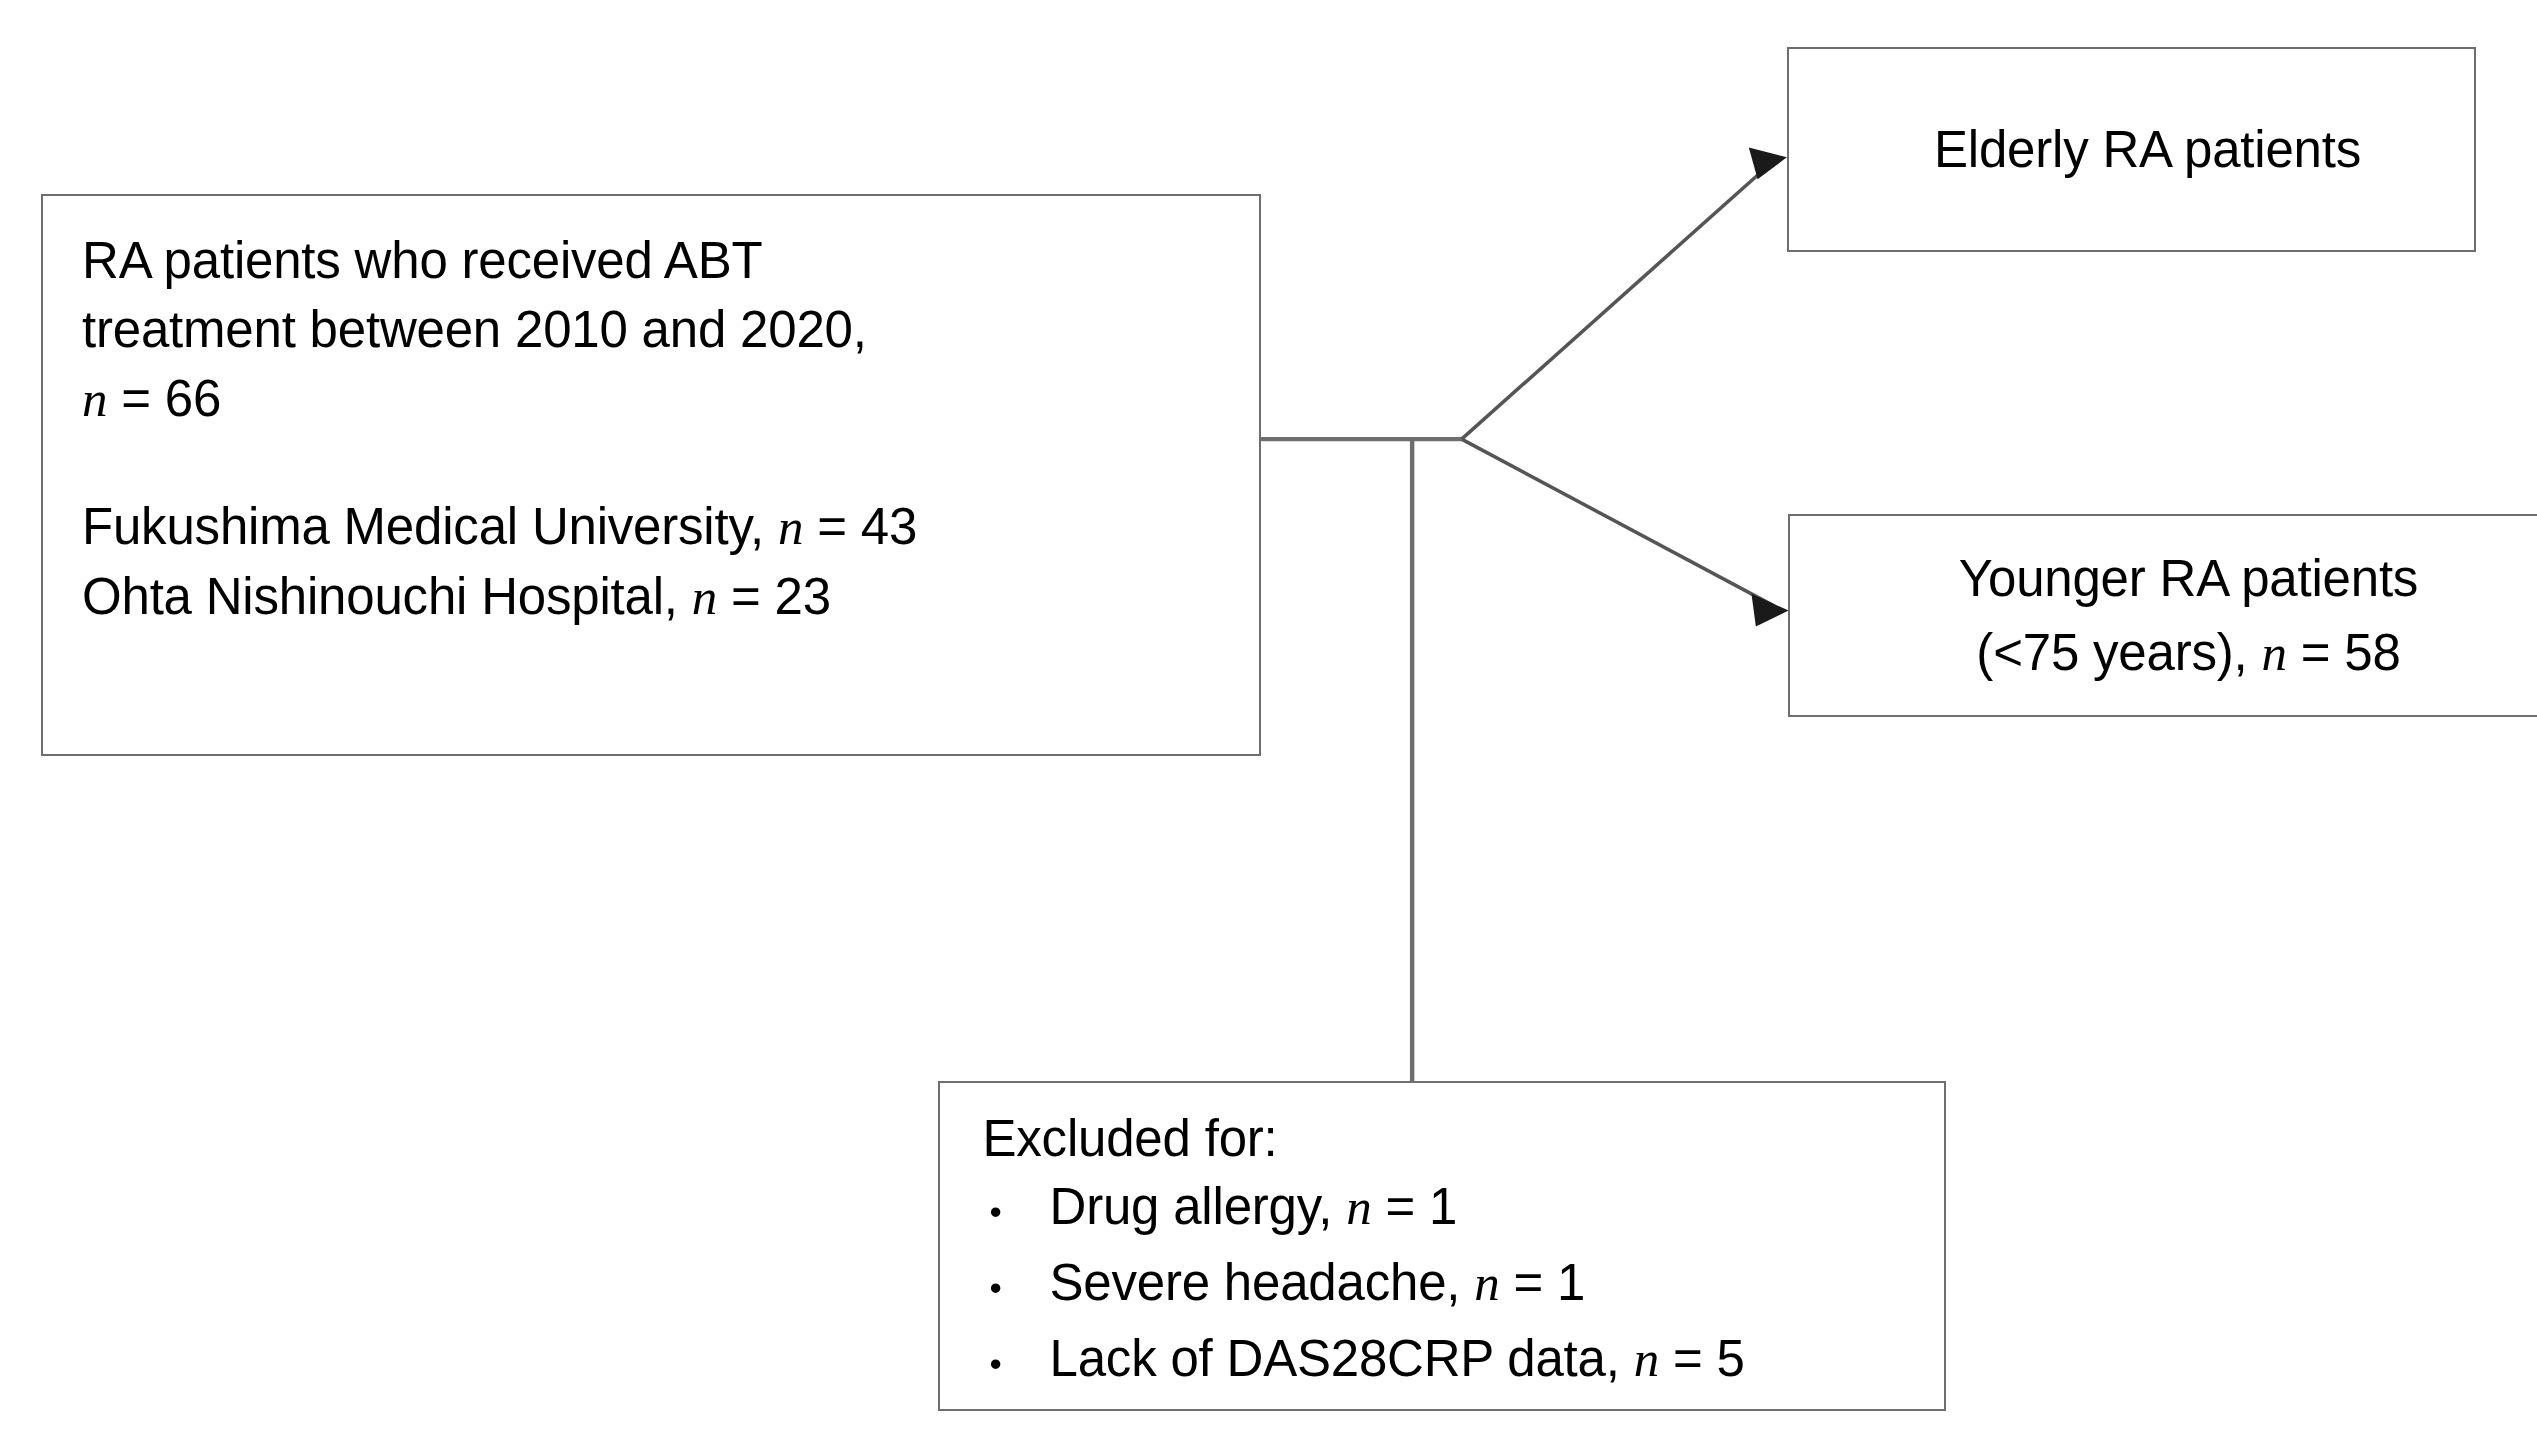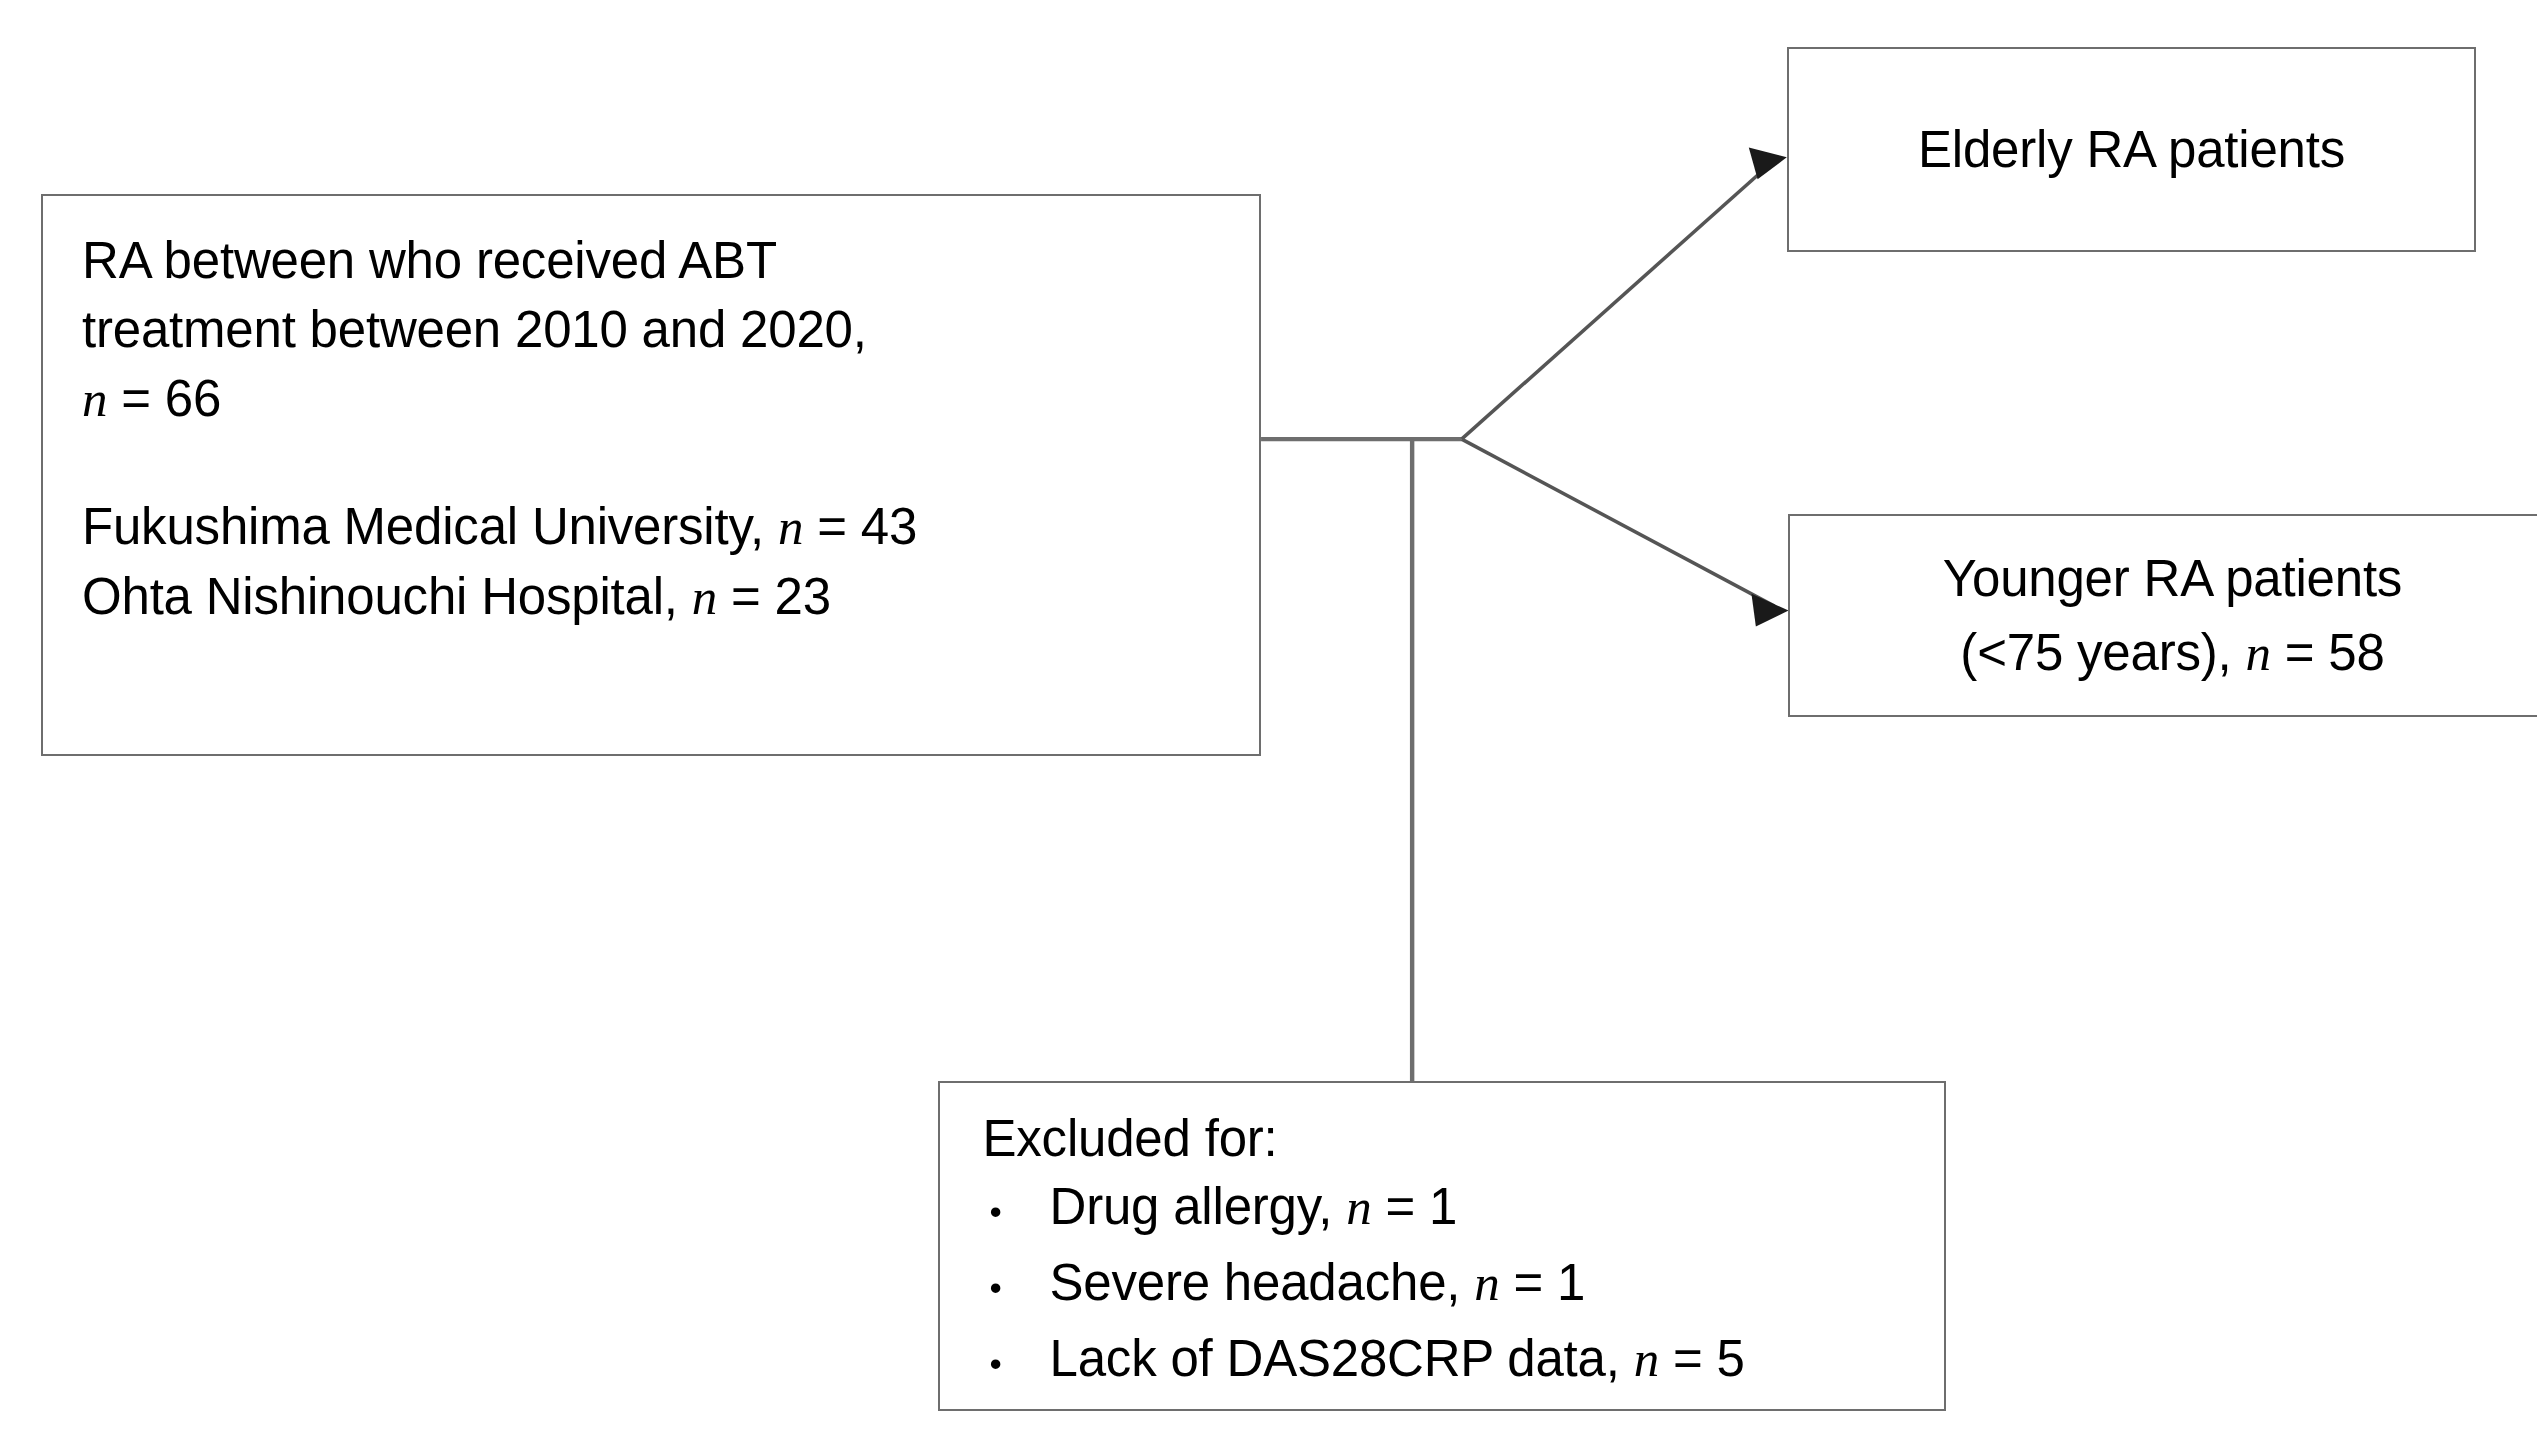--- a/index.html
+++ b/index.html
@@ -75,20 +75,21 @@
     left: 1788px;
     top: 514px;
     width: 769px;
     height: 203px;
   }
   #node-elderly .node-inner,
   #node-younger .node-inner {
     justify-content: center;
     align-items: center;
     padding: 0 29px;
+    margin-left: 16px;
   }
   .center-line {
     font-size: 51px;
     line-height: 74px;
     white-space: pre;
     text-align: center;
     letter-spacing: -0.2px;
   }
 
   
@@ -140,21 +141,21 @@
 
     <path d="M 1654 497 L 2006 183" stroke="#555555" stroke-width="4" fill="none"></path>
     <polygon points="2022,178 1979,167 1989,203" fill="#1a1a1a"></polygon>
 
     <path d="M 1654 497 L 2008 686" stroke="#555555" stroke-width="4" fill="none"></path>
     <polygon points="2024,691 1982,672 1987,709" fill="#1a1a1a"></polygon>
   </svg>
 
   <div class="node" id="node-cohort">
     <div class="node-inner">
-      <div class="line">RA between who received ABT</div>
+      <div class="line">RA patients who received ABT</div>
       <div class="line">treatment between 2010 and 2020,</div>
       <div class="line"><span class="ital">n</span><span> = 66</span></div>
       <div class="spacer-line"></div>
       <div class="line"><span>Fukushima Medical University, </span><span class="ital">n</span><span> = 43</span></div>
       <div class="line"><span>Ohta Nishinouchi Hospital, </span><span class="ital">n</span><span> = 23</span></div>
     </div>
   </div>
 
   <div class="node" id="node-elderly">
     <div class="node-inner">

